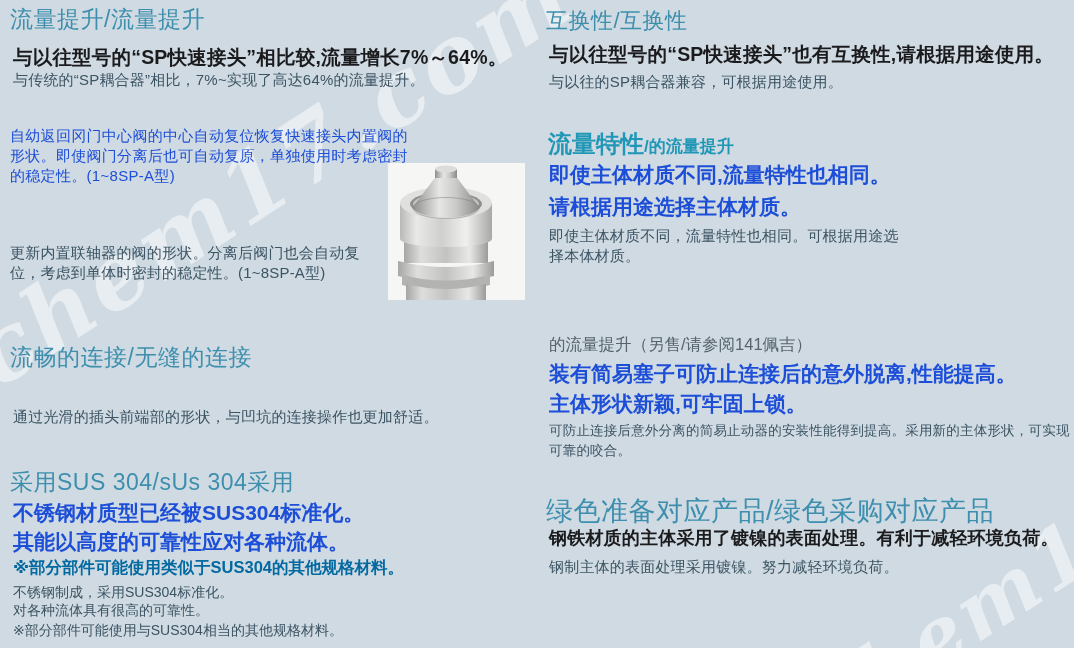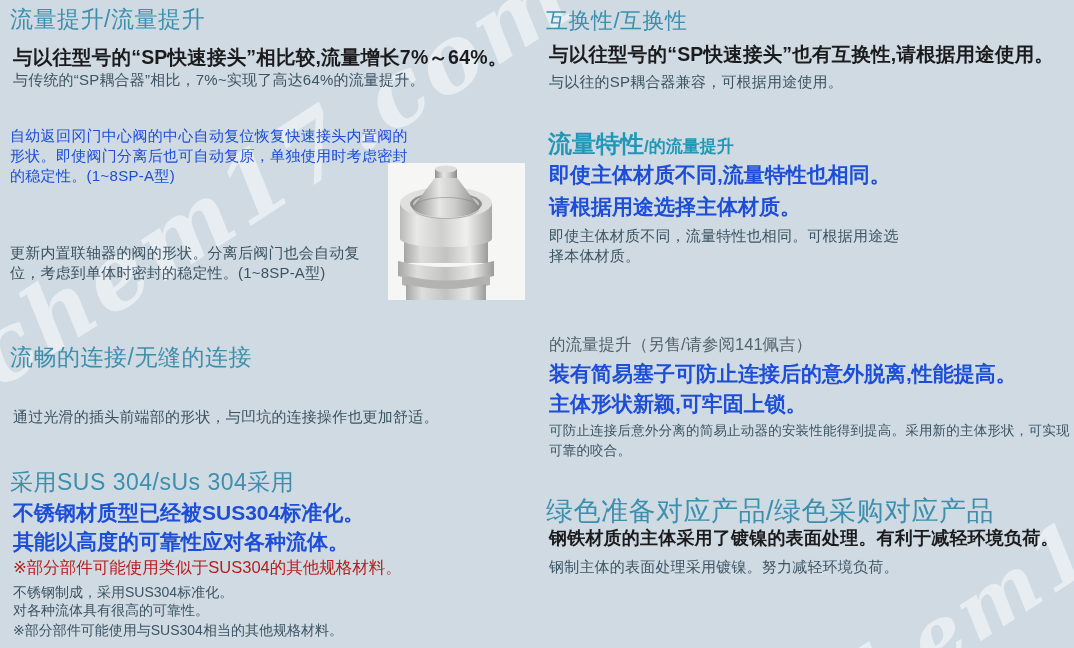--- a/index.html
+++ b/index.html
@@ -14,21 +14,21 @@
   .h-teal{color:#3e8fae;font-size:23px;font-weight:400;letter-spacing:0.5px;}
   .h-teal-bold{color:#2197b7;font-weight:700;}
   .h-part-big{font-size:24px;}
   .h-part-small{font-size:17px;}
   .h-part-mid{font-size:19px;}
   .main-bold{color:#1b1b1d;font-weight:700;font-size:19.5px;letter-spacing:0.2px;}
   .main-bold-lg{color:#1d4ed8;font-weight:700;font-size:21px;}
   .sub{color:#3c5463;font-size:15px;letter-spacing:0.2px;}
   .sub-sm{color:#3c5463;font-size:14px;}
   .slate{color:#1d4ed8;font-size:15px;line-height:1.34;letter-spacing:0.3px;}
-  .note-bold{color:#b91c1c;font-weight:400;font-size:16.5px;}
+  .note-bold{color:#0369a1;font-weight:700;font-size:16.5px;}
   .gray-line{color:#56646e;font-size:16.5px;}
   .watermark{
     position:absolute;
     font-family:"DejaVu Serif",serif;
     font-style:italic;font-weight:700;
     color:rgba(255,255,255,0.5);
     transform:rotate(-33deg);
     pointer-events:none;
     white-space:nowrap;
     letter-spacing:4px;

